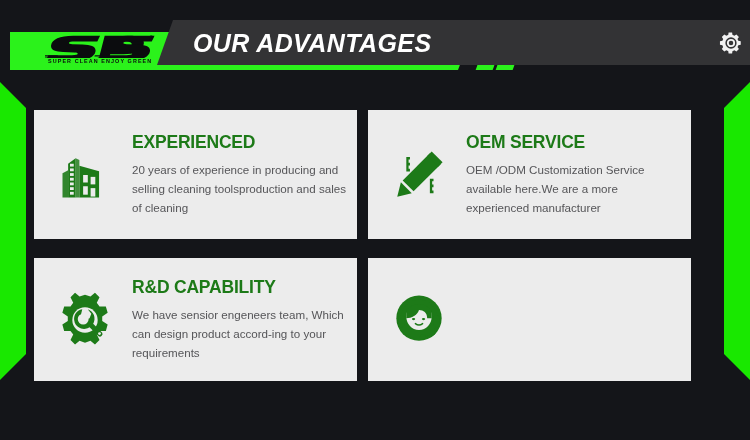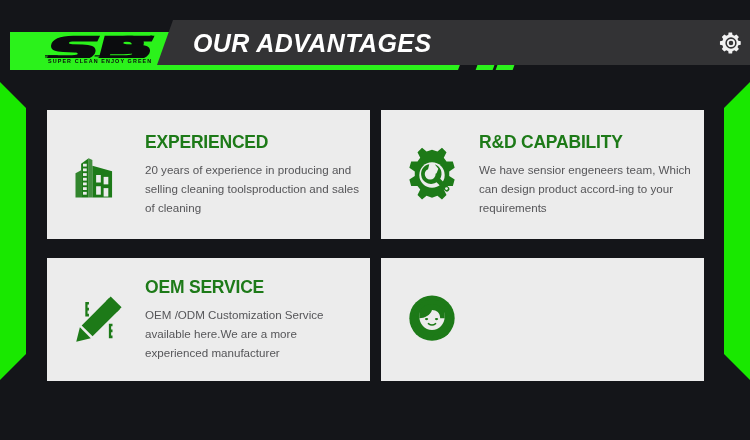--- a/index.html
+++ b/index.html
@@ -121,21 +121,21 @@
     clip-path: polygon(0 0, 26px 26px, 26px 272px, 0 298px);
   }
   .side-shape.right {
     right: 0;
     clip-path: polygon(26px 0, 0 26px, 0 272px, 26px 298px);
   }
 
   
   #grid {
     position: absolute;
-    left: 47px; top: 110px;
+    left: 34px; top: 110px;
     width: 657px; height: 271px;
     display: grid;
     grid-template-columns: 323px 323px;
     grid-template-rows: 129px 123px;
     column-gap: 11px;
     row-gap: 19px;
   }
 
   .card {
     background: #ececec;
@@ -248,50 +248,50 @@
       </div>
       <div class="card-body">
         <div class="card-title">EXPERIENCED</div>
         <div class="card-desc">20 years of experience in producing and selling cleaning toolsproduction and sales of cleaning</div>
       </div>
     </div>
 
     <div class="card">
       <div class="card-icon">
         <svg width="58" height="58" viewBox="0 0 64 64">
-          <path fill="#1d7a18" d="M32 4 l6 2 l5 -4 l5 5 l-3 6 l3 4 l7 0 l2 7 l-6 4 l0 5 l6 4 l-2 7 l-7 0 l-3 4 l3 6 l-5 5 l-5 -4 l-6 2 l-6 -2 l-5 4 l-5 -5 l3 -6 l-3 -4 l-7 0 l-2 -7 l6 -4 l0 -5 l-6 -4 l2 -7 l7 0 l3 -4 l-3 -6 l5 -5 l5 4 Z"></path>
-          <circle cx="32" cy="32" r="14" fill="#ececec"></circle>
-          <path fill="#1d7a18" d="M29 20 a11 11 0 1 0 8 20 l10 10 a3 3 0 0 0 4 -4 l-10 -10 a11 11 0 0 0 -6 -16 l4 5 l-2 5 l-5 2 l-5 -4 Z"></path>
-          <circle cx="30" cy="31" r="6" fill="#ececec"></circle>
-          <circle cx="48" cy="47" r="1.6" fill="#ececec"></circle>
-        </svg>
-      </div>
-      <div class="card-body">
-        <div class="card-title">R&amp;D CAPABILITY</div>
-        <div class="card-desc">We have sensior engeneers team, Which can design product accord-ing to your requirements</div>
-      </div>
-    </div>
-
-    <div class="card">
-      <div class="card-icon">
-        <svg width="58" height="58" viewBox="0 0 64 64">
           <g fill="#1d7a18">
             <path d="M44 8 L56 20 L26 50 L14 38 Z"></path>
             <path d="M12 40 L24 52 L8 56 Z"></path>
             <path d="M46 6 L58 18 L53 23 L41 11 Z"></path>
           </g>
           <g fill="#1d7a18">
             <path d="M22 12 L18 12 L18 28 L22 28 L22 25 L20.5 25 L20.5 21.5 L22 21.5 L22 18.5 L20.5 18.5 L20.5 15 L22 15 Z"></path>
             <path d="M48 36 L44 36 L44 52 L48 52 L48 49 L46.5 49 L46.5 45.5 L48 45.5 L48 42.5 L46.5 42.5 L46.5 39 L48 39 Z"></path>
           </g>
         </svg>
       </div>
       <div class="card-body">
         <div class="card-title">OEM SERVICE</div>
         <div class="card-desc">OEM /ODM Customization Service available here.We are a more experienced manufacturer</div>
+      </div>
+    </div>
+
+    <div class="card">
+      <div class="card-icon">
+        <svg width="58" height="58" viewBox="0 0 64 64">
+          <path fill="#1d7a18" d="M32 4 l6 2 l5 -4 l5 5 l-3 6 l3 4 l7 0 l2 7 l-6 4 l0 5 l6 4 l-2 7 l-7 0 l-3 4 l3 6 l-5 5 l-5 -4 l-6 2 l-6 -2 l-5 4 l-5 -5 l3 -6 l-3 -4 l-7 0 l-2 -7 l6 -4 l0 -5 l-6 -4 l2 -7 l7 0 l3 -4 l-3 -6 l5 -5 l5 4 Z"></path>
+          <circle cx="32" cy="32" r="14" fill="#ececec"></circle>
+          <path fill="#1d7a18" d="M29 20 a11 11 0 1 0 8 20 l10 10 a3 3 0 0 0 4 -4 l-10 -10 a11 11 0 0 0 -6 -16 l4 5 l-2 5 l-5 2 l-5 -4 Z"></path>
+          <circle cx="30" cy="31" r="6" fill="#ececec"></circle>
+          <circle cx="48" cy="47" r="1.6" fill="#ececec"></circle>
+        </svg>
+      </div>
+      <div class="card-body">
+        <div class="card-title">R&amp;D CAPABILITY</div>
+        <div class="card-desc">We have sensior engeneers team, Which can design product accord-ing to your requirements</div>
       </div>
     </div>
 
     <div class="card">
       <div class="card-icon">
         <svg width="58" height="58" viewBox="0 0 64 64">
           <circle cx="32" cy="30" r="25" fill="#1d7a18"></circle>
           <path fill="#ececec" d="M32 14 c-9 0 -14 6 -14 14 c0 8 6 15 14 15 c8 0 14 -7 14 -15 c0 -8 -5 -14 -14 -14 Z"></path>
           <path fill="#1d7a18" d="M18 26 c0 -9 6 -14 14 -14 c8 0 14 5 14 14 l0 4 l-5 0 c0 -6 -4 -9 -9 -9 c-2 6 -8 9 -14 9 Z"></path>
           <ellipse cx="26" cy="31" rx="1.8" ry="1.2" fill="#1d7a18"></ellipse>

